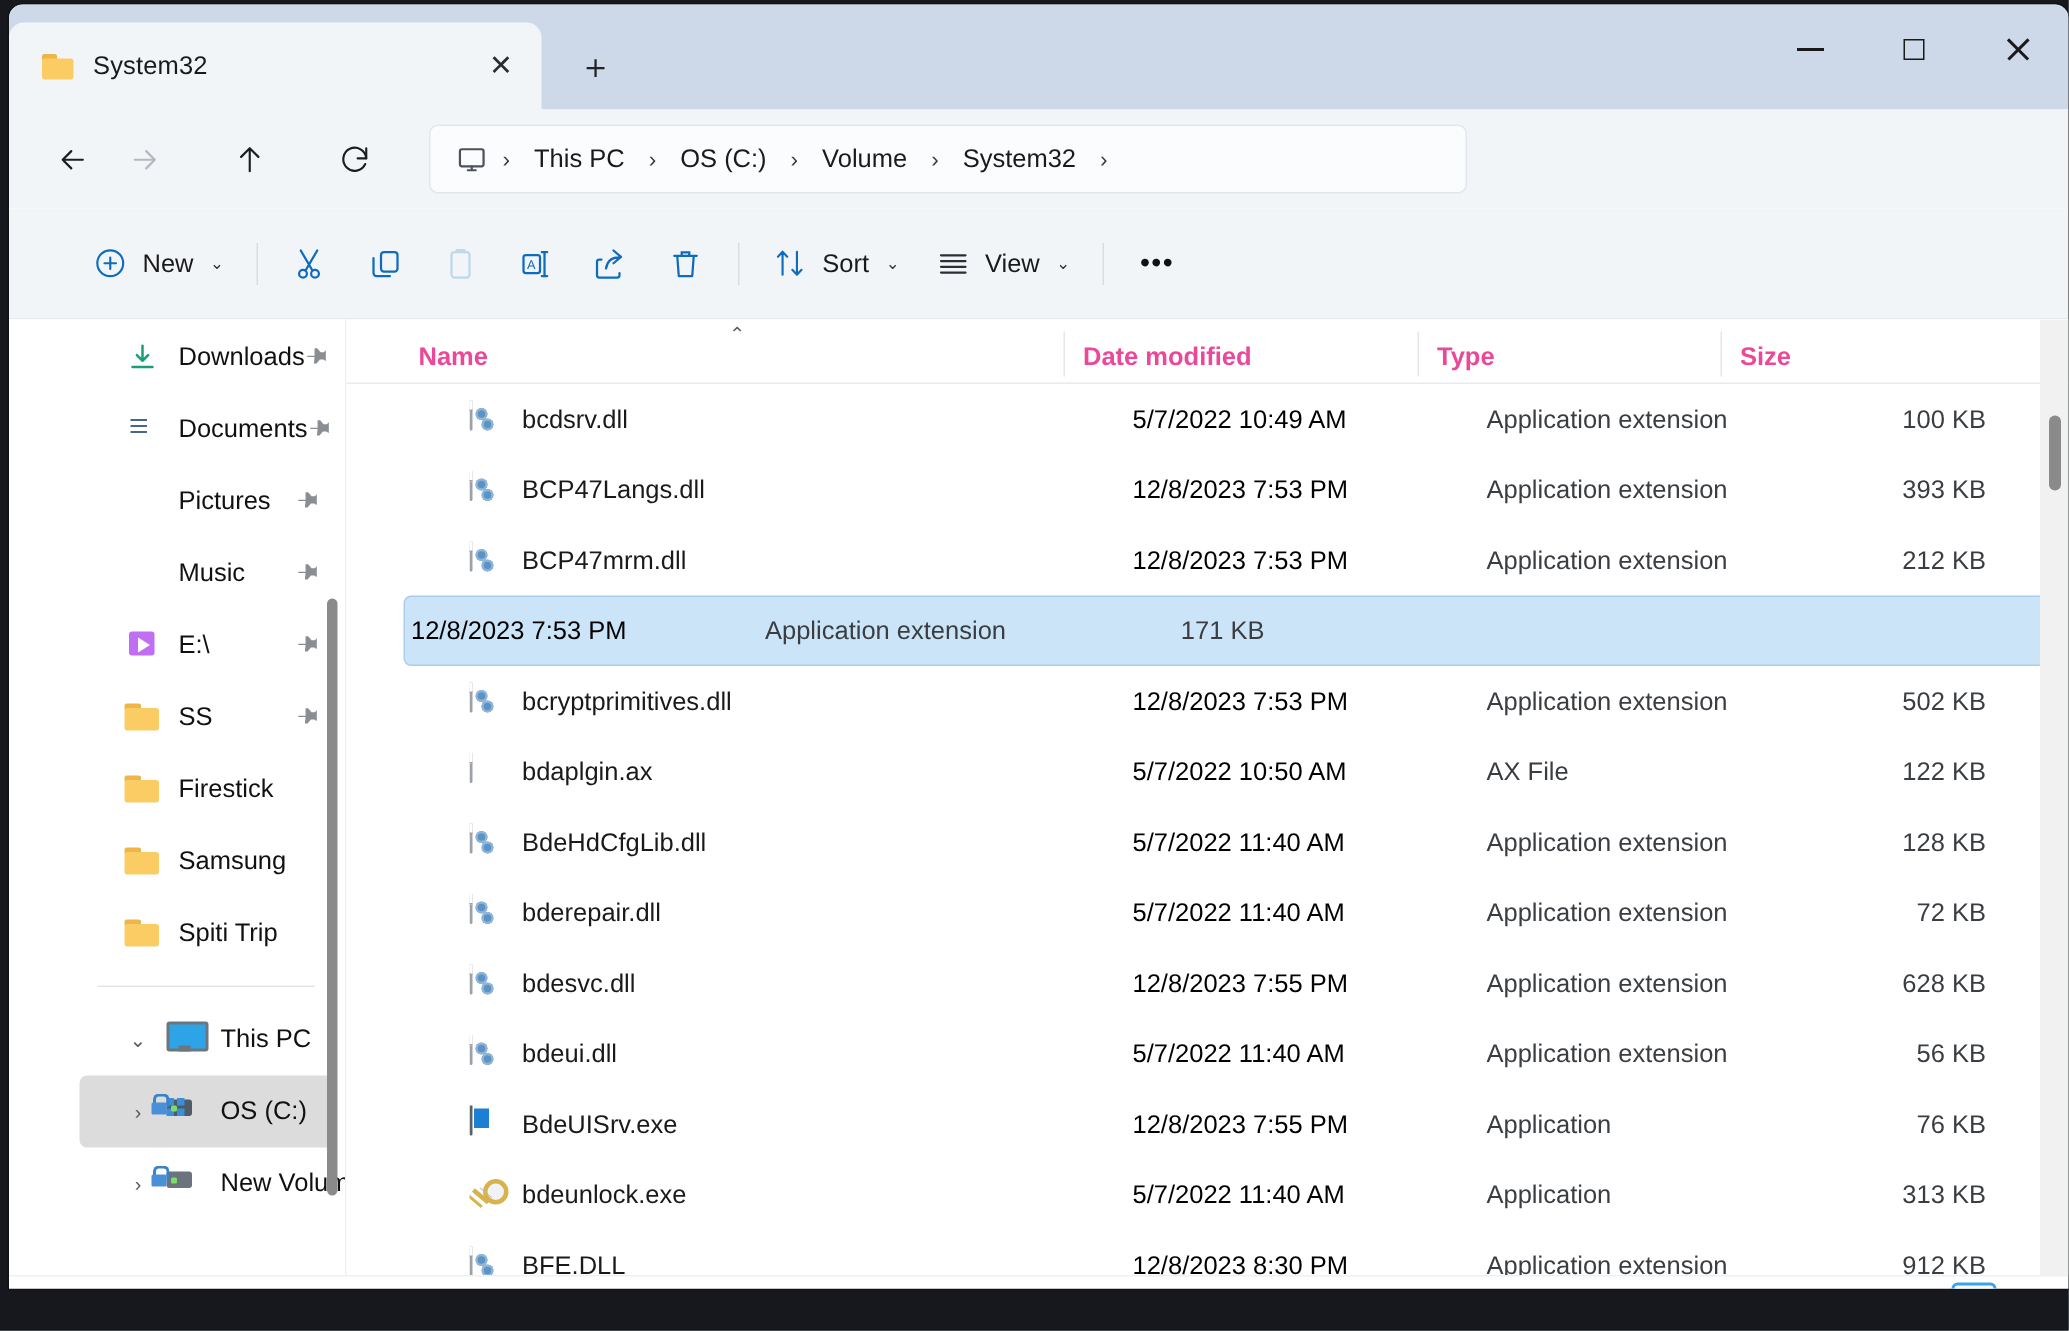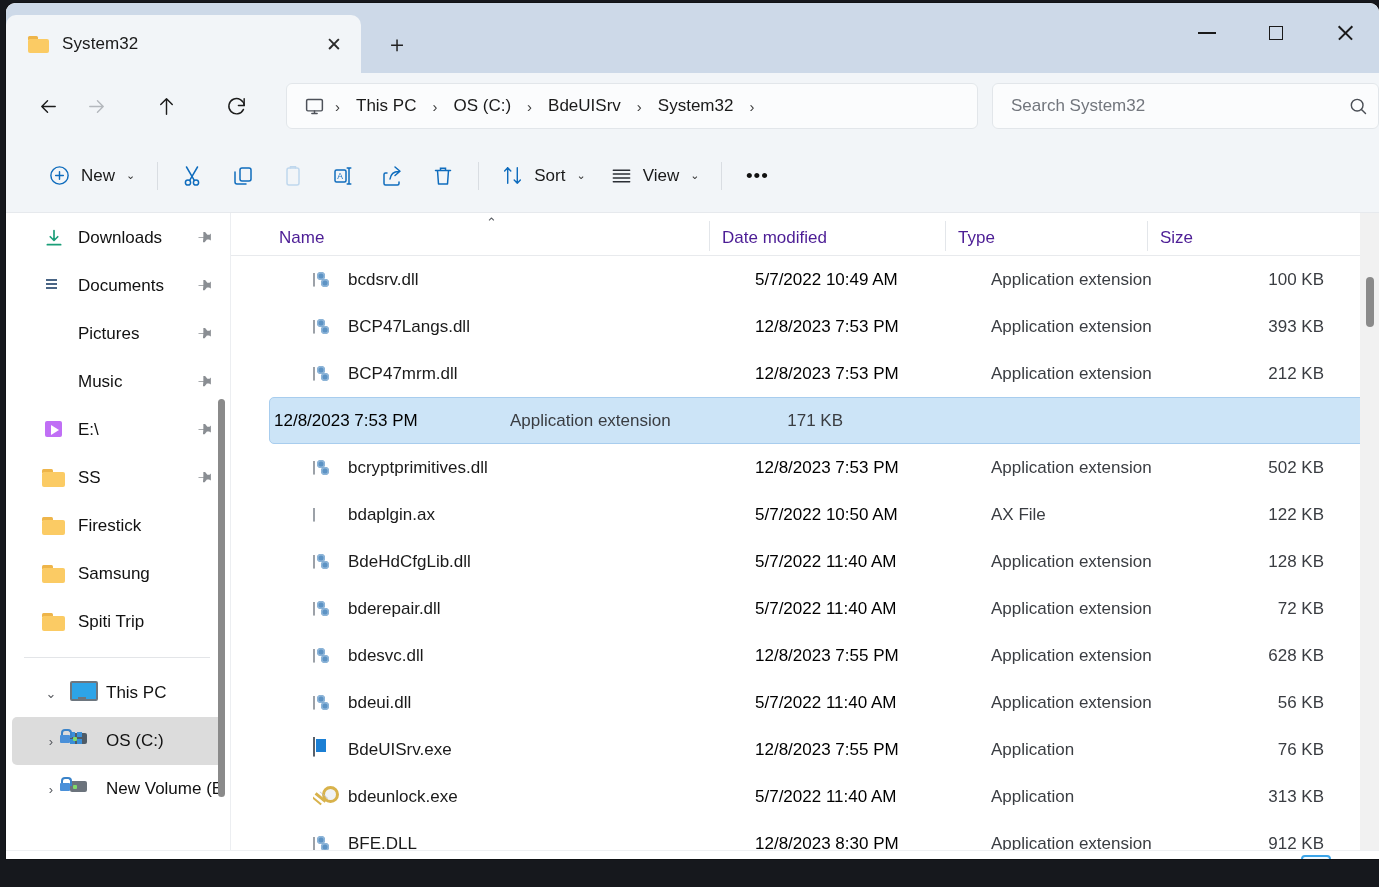--- a/index.html
+++ b/index.html
@@ -182,21 +182,21 @@
   }
   .search-icon { color: #4a4e55; display: flex; align-items: center; }
 
   
   .commandbar {
     position: relative;
     height: 74px;
     background: #f2f5f8;
     display: flex;
     align-items: center;
-    padding: 0 16px 0 30px;
+    padding: 0 16px 0 44px;
     border-bottom: 1px solid #e6e9ed;
   }
   .cmd {
     height: 46px;
     display: flex; align-items: center;
     gap: 10px;
     padding: 0 12px;
     border-radius: 6px;
     font-size: 17px;
     color: #1a1a1a;
@@ -222,21 +222,21 @@
 
   
   .sidebar {
     position: relative;
     width: 225px;
     flex: 0 0 225px;
     background: #ffffff;
     overflow: hidden;
     border-right: 1px solid #eceef1;
   }
-  .nav-list { padding-top: 1px; }
+  .nav-list { padding-top: 1px; padding-left: 41px; }
   .nav-item {
     position: relative;
     display: flex;
     align-items: center;
     height: 48px;
     margin: 0 6px;
     padding-left: 30px;
     border-radius: 5px;
   }
   .nav-item.selected { background: #dcdcdc; }
@@ -399,24 +399,25 @@
   .col-header {
     position: relative;
     display: flex;
     align-items: flex-end;
     height: 43px;
     padding-bottom: 7px;
     border-bottom: 1px solid #e8eaed;
   }
   .col-header .ch {
     font-size: 17px;
-    color: #4c1d95;
+    color: #ec4899;
     position: relative;
     padding-left: 13px;
     white-space: nowrap;
+    font-weight: bold;
   }
   .col-header .ch + .ch::before {
     content: "";
     position: absolute; left: 0; bottom: -3px;
     width: 1px; height: 30px;
     background: #e3e6ea;
   }
   .col-name { flex: 0 0 478px; padding-left: 48px !important; }
   .col-date { flex: 0 0 236px; }
   .col-type { flex: 0 0 202px; }
@@ -616,35 +617,26 @@
           <svg width="21" height="21" viewBox="0 0 24 24" fill="none" stroke="currentColor" stroke-width="1.7">
             <rect x="3" y="4" width="18" height="13" rx="1.5"></rect>
             <path d="M9 20h6M12 17v3" stroke-linecap="round"></path>
           </svg>
         </span>
         <span class="crumb-sep">›</span>
         <span class="crumb">This PC</span>
         <span class="crumb-sep">›</span>
         <span class="crumb">OS (C:)</span>
         <span class="crumb-sep">›</span>
-        <span class="crumb">BdeUISrv</span>
+        <span class="crumb">Volume</span>
         <span class="crumb-sep">›</span>
         <span class="crumb">System32</span>
         <span class="crumb-sep">›</span>
       </div>
 
-      <div class="searchbox">
-        <span class="search-placeholder">Search System32</span>
-        <span class="search-icon">
-          <svg width="20" height="20" viewBox="0 0 24 24" fill="none" stroke="currentColor" stroke-width="1.7">
-            <circle cx="11" cy="11" r="7"></circle>
-              <path d="M16.5 16.5L21 21" stroke-linecap="round"></path>
-          </svg>
-        </span>
-      </div>
     </div>
 
     <div class="commandbar">
       <div class="cmd">
         <svg width="23" height="23" viewBox="0 0 24 24" fill="none" stroke="#0f6cbd" stroke-width="1.5">
           <circle cx="12" cy="12" r="9"></circle>
             <path d="M12 8v8M8 12h8" stroke-linecap="round"></path>
         </svg>
         <span>New</span>
         <span class="chev">⌄</span>

